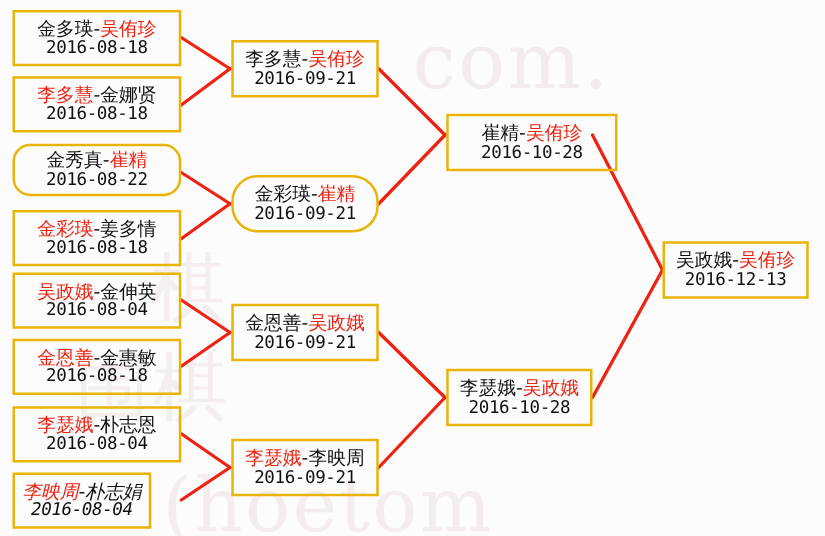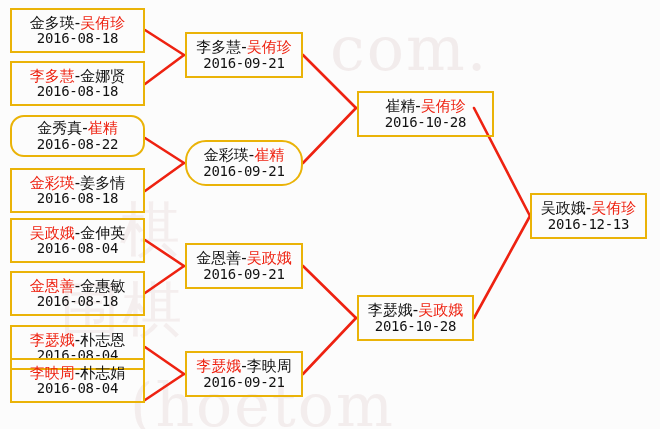--- a/index.html
+++ b/index.html
@@ -137,21 +137,21 @@
   <div class="match-box" style="left:10px;  top:271px; width:135px; height:45px;">
     <div class="players"><span class="win">金恩善</span><span class="sep">-</span><span class="loser">金惠敏</span></div>
     <div class="date">2016-08-18</div>
   </div>
 
   <div class="match-box" style="left:10px;  top:325px; width:135px; height:45px;">
     <div class="players"><span class="win">李瑟娥</span><span class="sep">-</span><span class="loser">朴志恩</span></div>
     <div class="date">2016-08-04</div>
   </div>
 
-  <div class="match-box" style="left:10px;  top:358px; width:135px; height:45px;">
+  <div class="match-box" style="left:10px;  top:378px; width:111px; height:45px;font-style:italic;">
     <div class="players"><span class="win">李映周</span><span class="sep">-</span><span class="loser">朴志娟</span></div>
     <div class="date">2016-08-04</div>
   </div>
 
   <div class="match-box" style="left:185px; top:32px;  width:118px; height:46px;">
     <div class="players"><span class="loser">李多慧</span><span class="sep">-</span><span class="win">吴侑珍</span></div>
     <div class="date">2016-09-21</div>
   </div>
 
   <div class="match-box" style="left:185px; top:140px; width:118px; height:46px;border-radius:21px;">

